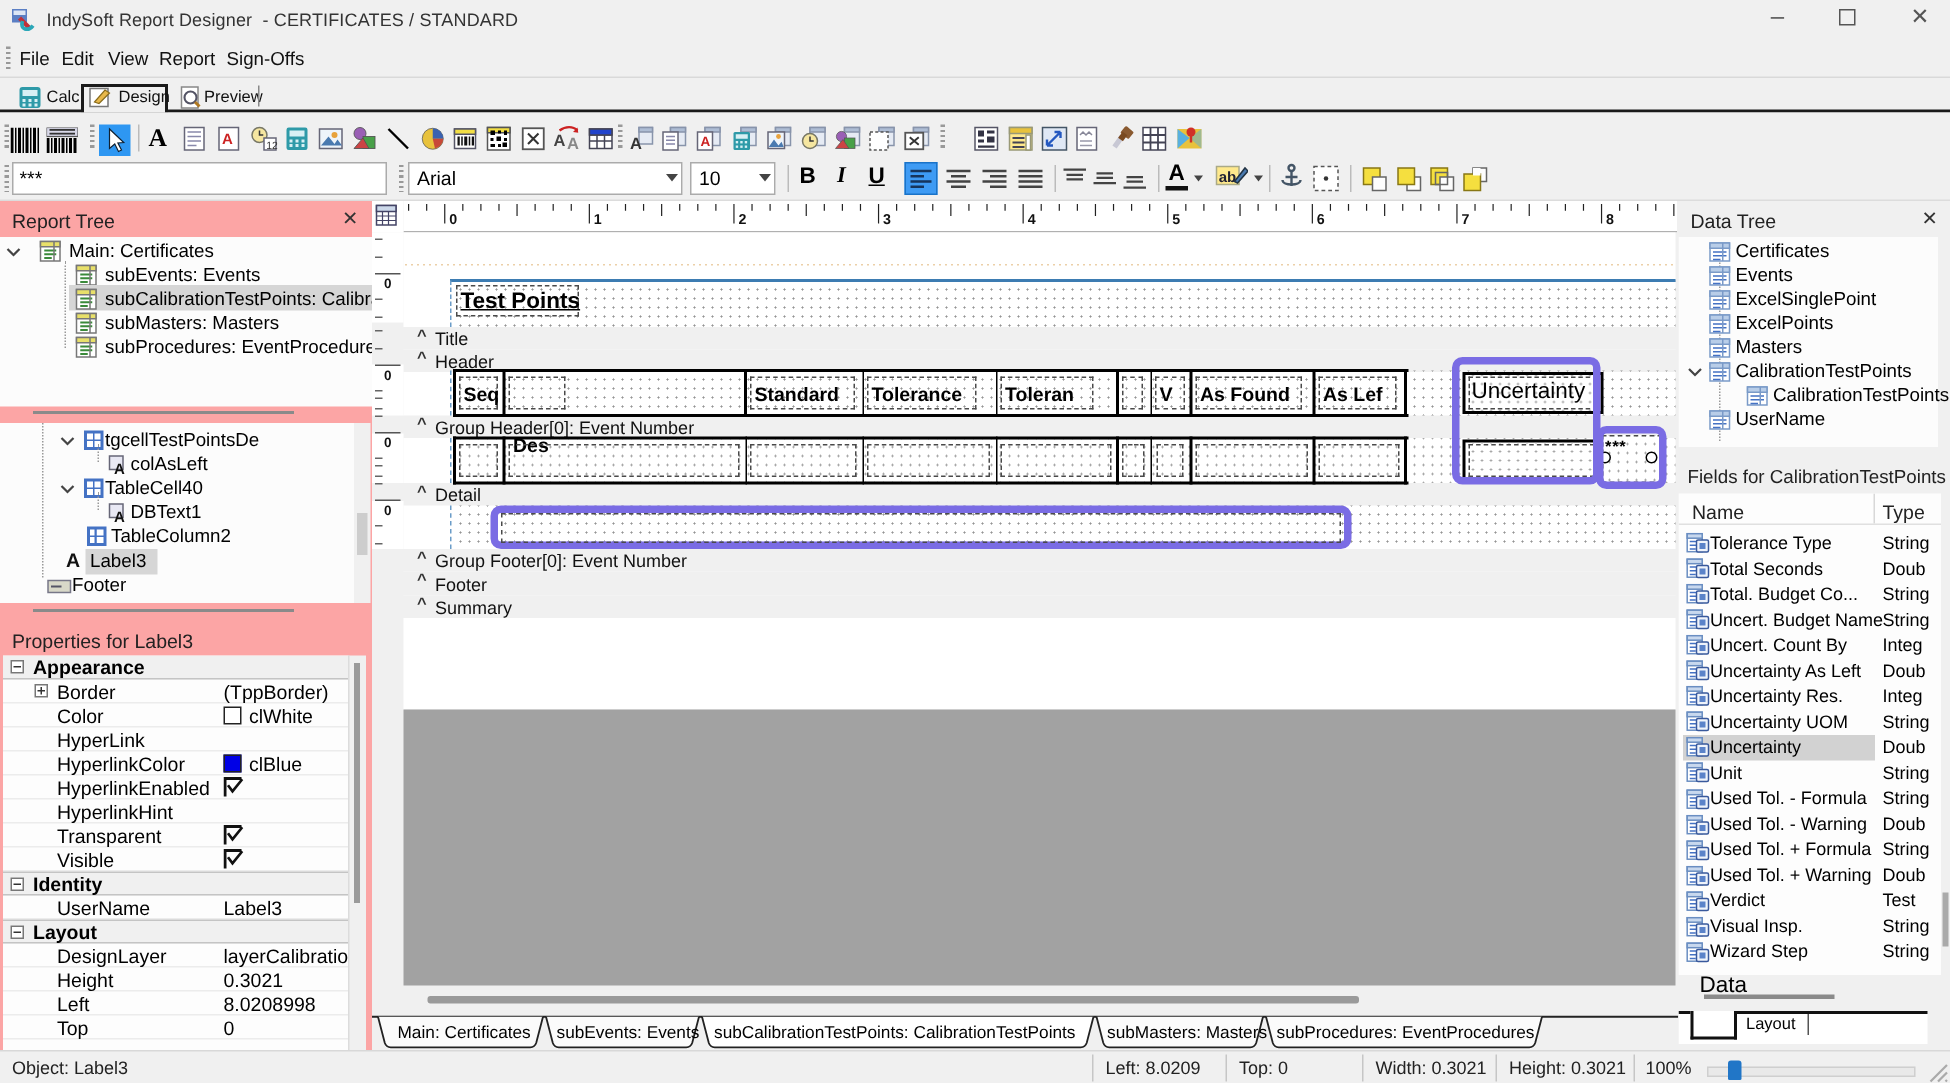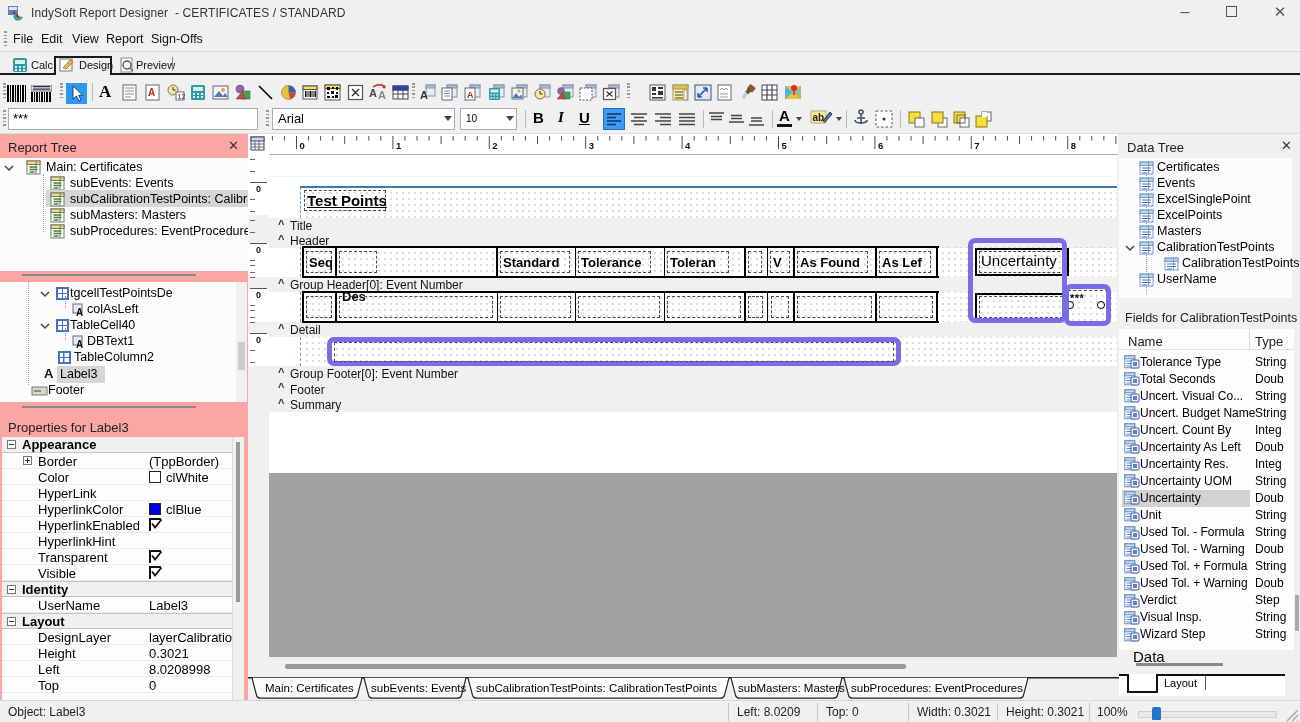--- a/index.html
+++ b/index.html
@@ -306,21 +306,21 @@
       <path d="M10 6 L10 11" stroke="#d03028" stroke-width="1.6"></path>
     </svg>
 </div>
 
 <div class="abs" id="toolbar2" style="left:0;top:106px;width:1300px;height:28px;background:#f0f0f0;border-bottom:1px solid #dcdcdc;">
   <div class="abs" style="left:3px;top:4px;width:3px;height:18px;background-image:repeating-linear-gradient(#999 0 1.5px, transparent 1.5px 3.5px);"></div>
   <div class="abs" style="left:8px;top:2px;width:250px;height:22px;background:#fff;border:1px solid #ababab;font-size:13px;color:#000;line-height:20px;padding-left:4px;">***</div>
   <div class="abs" style="left:266px;top:4px;width:3px;height:18px;background-image:repeating-linear-gradient(#999 0 1.5px, transparent 1.5px 3.5px);"></div>
   <div class="abs" style="left:272px;top:2px;width:183px;height:22px;background:#fff;border:1px solid #ababab;font-size:13px;color:#000;line-height:20px;padding-left:5px;">Arial</div>
   <div class="abs" style="left:444px;top:10px;width:0;height:0;border:4px solid transparent;border-top:5px solid #444;"></div>
-  <div class="abs" style="left:460px;top:2px;width:57px;height:22px;background:#fff;border:1px solid #ababab;font-size:10px;color:#000;line-height:20px;padding-left:5px;">10</div>
+  <div class="abs" style="left:460px;top:2px;width:57px;height:22px;background:#fff;border:1px solid #ababab;font-size:13px;color:#000;line-height:20px;padding-left:5px;">10</div>
   <div class="abs" style="left:506px;top:10px;width:0;height:0;border:4px solid transparent;border-top:5px solid #444;"></div>
   <div class="abs" style="left:525px;top:4px;width:1px;height:18px;background:#bbb;"></div>
   <div class="abs" style="left:533px;top:3px;font-size:15px;font-weight:bold;color:#000;">B</div>
   <div class="abs" style="left:558px;top:3px;font-size:15px;font-style:italic;font-weight:bold;font-family:'Liberation Serif',serif;color:#000;">I</div>
   <div class="abs" style="left:579px;top:3px;font-size:15px;font-weight:bold;text-decoration:underline;color:#000;">U</div>
   <div class="abs" style="left:603px;top:2px;width:22px;height:22px;background:#3e9bf4;border:1px solid #1a73c8;">
     <svg width="20" height="20" viewBox="0 0 20 20">
         <g stroke="#16355c" stroke-width="1.6">
           <path d="M3 5 h14 M3 8.5 h9 M3 12 h14 M3 15.5 h9"></path>
         </g>
@@ -988,21 +988,21 @@
       <div class="abs" style="left:136px;top:42.55px;font-size:12px;color:#000;">Doub</div>
       <svg class="abs" style="left:5px;top:60.1px" width="16" height="14" viewBox="0 0 16 14">
         <rect x="0.8" y="0.8" width="10" height="12" fill="#fff" stroke="#6a8ec2"></rect>
         <rect x="0.8" y="0.8" width="10" height="3" fill="#c8d8ee" stroke="#6a8ec2"></rect>
         <g stroke="#4472c4" stroke-width="0.9">
           <path d="M2.5 6 h7 M2.5 8.5 h7 M2.5 11 h4"></path>
         </g>
         <rect x="7" y="5" width="8" height="8" rx="1" fill="#eef3fb" stroke="#39599c"></rect>
         <rect x="9" y="7" width="4" height="4" fill="#5b83c9"></rect>
       </svg>
-      <div class="abs" style="left:21px;top:59.6px;font-size:12px;color:#000;white-space:nowrap;">Uncert. Visual Co...</div>
+      <div class="abs" style="left:21px;top:59.6px;font-size:12px;color:#000;white-space:nowrap;">Total. Budget Co...</div>
       <div class="abs" style="left:136px;top:59.6px;font-size:12px;color:#000;">String</div>
       <svg class="abs" style="left:5px;top:77.15px" width="16" height="14" viewBox="0 0 16 14">
         <rect x="0.8" y="0.8" width="10" height="12" fill="#fff" stroke="#6a8ec2"></rect>
         <rect x="0.8" y="0.8" width="10" height="3" fill="#c8d8ee" stroke="#6a8ec2"></rect>
         <g stroke="#4472c4" stroke-width="0.9">
           <path d="M2.5 6 h7 M2.5 8.5 h7 M2.5 11 h4"></path>
         </g>
         <rect x="7" y="5" width="8" height="8" rx="1" fill="#eef3fb" stroke="#39599c"></rect>
         <rect x="9" y="7" width="4" height="4" fill="#5b83c9"></rect>
       </svg>
@@ -1122,21 +1122,21 @@
       <svg class="abs" style="left:5px;top:264.70000000000005px" width="16" height="14" viewBox="0 0 16 14">
         <rect x="0.8" y="0.8" width="10" height="12" fill="#fff" stroke="#6a8ec2"></rect>
         <rect x="0.8" y="0.8" width="10" height="3" fill="#c8d8ee" stroke="#6a8ec2"></rect>
         <g stroke="#4472c4" stroke-width="0.9">
           <path d="M2.5 6 h7 M2.5 8.5 h7 M2.5 11 h4"></path>
         </g>
         <rect x="7" y="5" width="8" height="8" rx="1" fill="#eef3fb" stroke="#39599c"></rect>
         <rect x="9" y="7" width="4" height="4" fill="#5b83c9"></rect>
       </svg>
       <div class="abs" style="left:21px;top:264.20000000000005px;font-size:12px;color:#000;white-space:nowrap;">Verdict</div>
-      <div class="abs" style="left:136px;top:264.20000000000005px;font-size:12px;color:#000;">Step</div>
+      <div class="abs" style="left:136px;top:264.20000000000005px;font-size:12px;color:#000;">Test</div>
       <svg class="abs" style="left:5px;top:281.75px" width="16" height="14" viewBox="0 0 16 14">
         <rect x="0.8" y="0.8" width="10" height="12" fill="#fff" stroke="#6a8ec2"></rect>
         <rect x="0.8" y="0.8" width="10" height="3" fill="#c8d8ee" stroke="#6a8ec2"></rect>
         <g stroke="#4472c4" stroke-width="0.9">
           <path d="M2.5 6 h7 M2.5 8.5 h7 M2.5 11 h4"></path>
         </g>
         <rect x="7" y="5" width="8" height="8" rx="1" fill="#eef3fb" stroke="#39599c"></rect>
         <rect x="9" y="7" width="4" height="4" fill="#5b83c9"></rect>
       </svg>
       <div class="abs" style="left:21px;top:281.25px;font-size:12px;color:#000;white-space:nowrap;">Visual Insp.</div>

